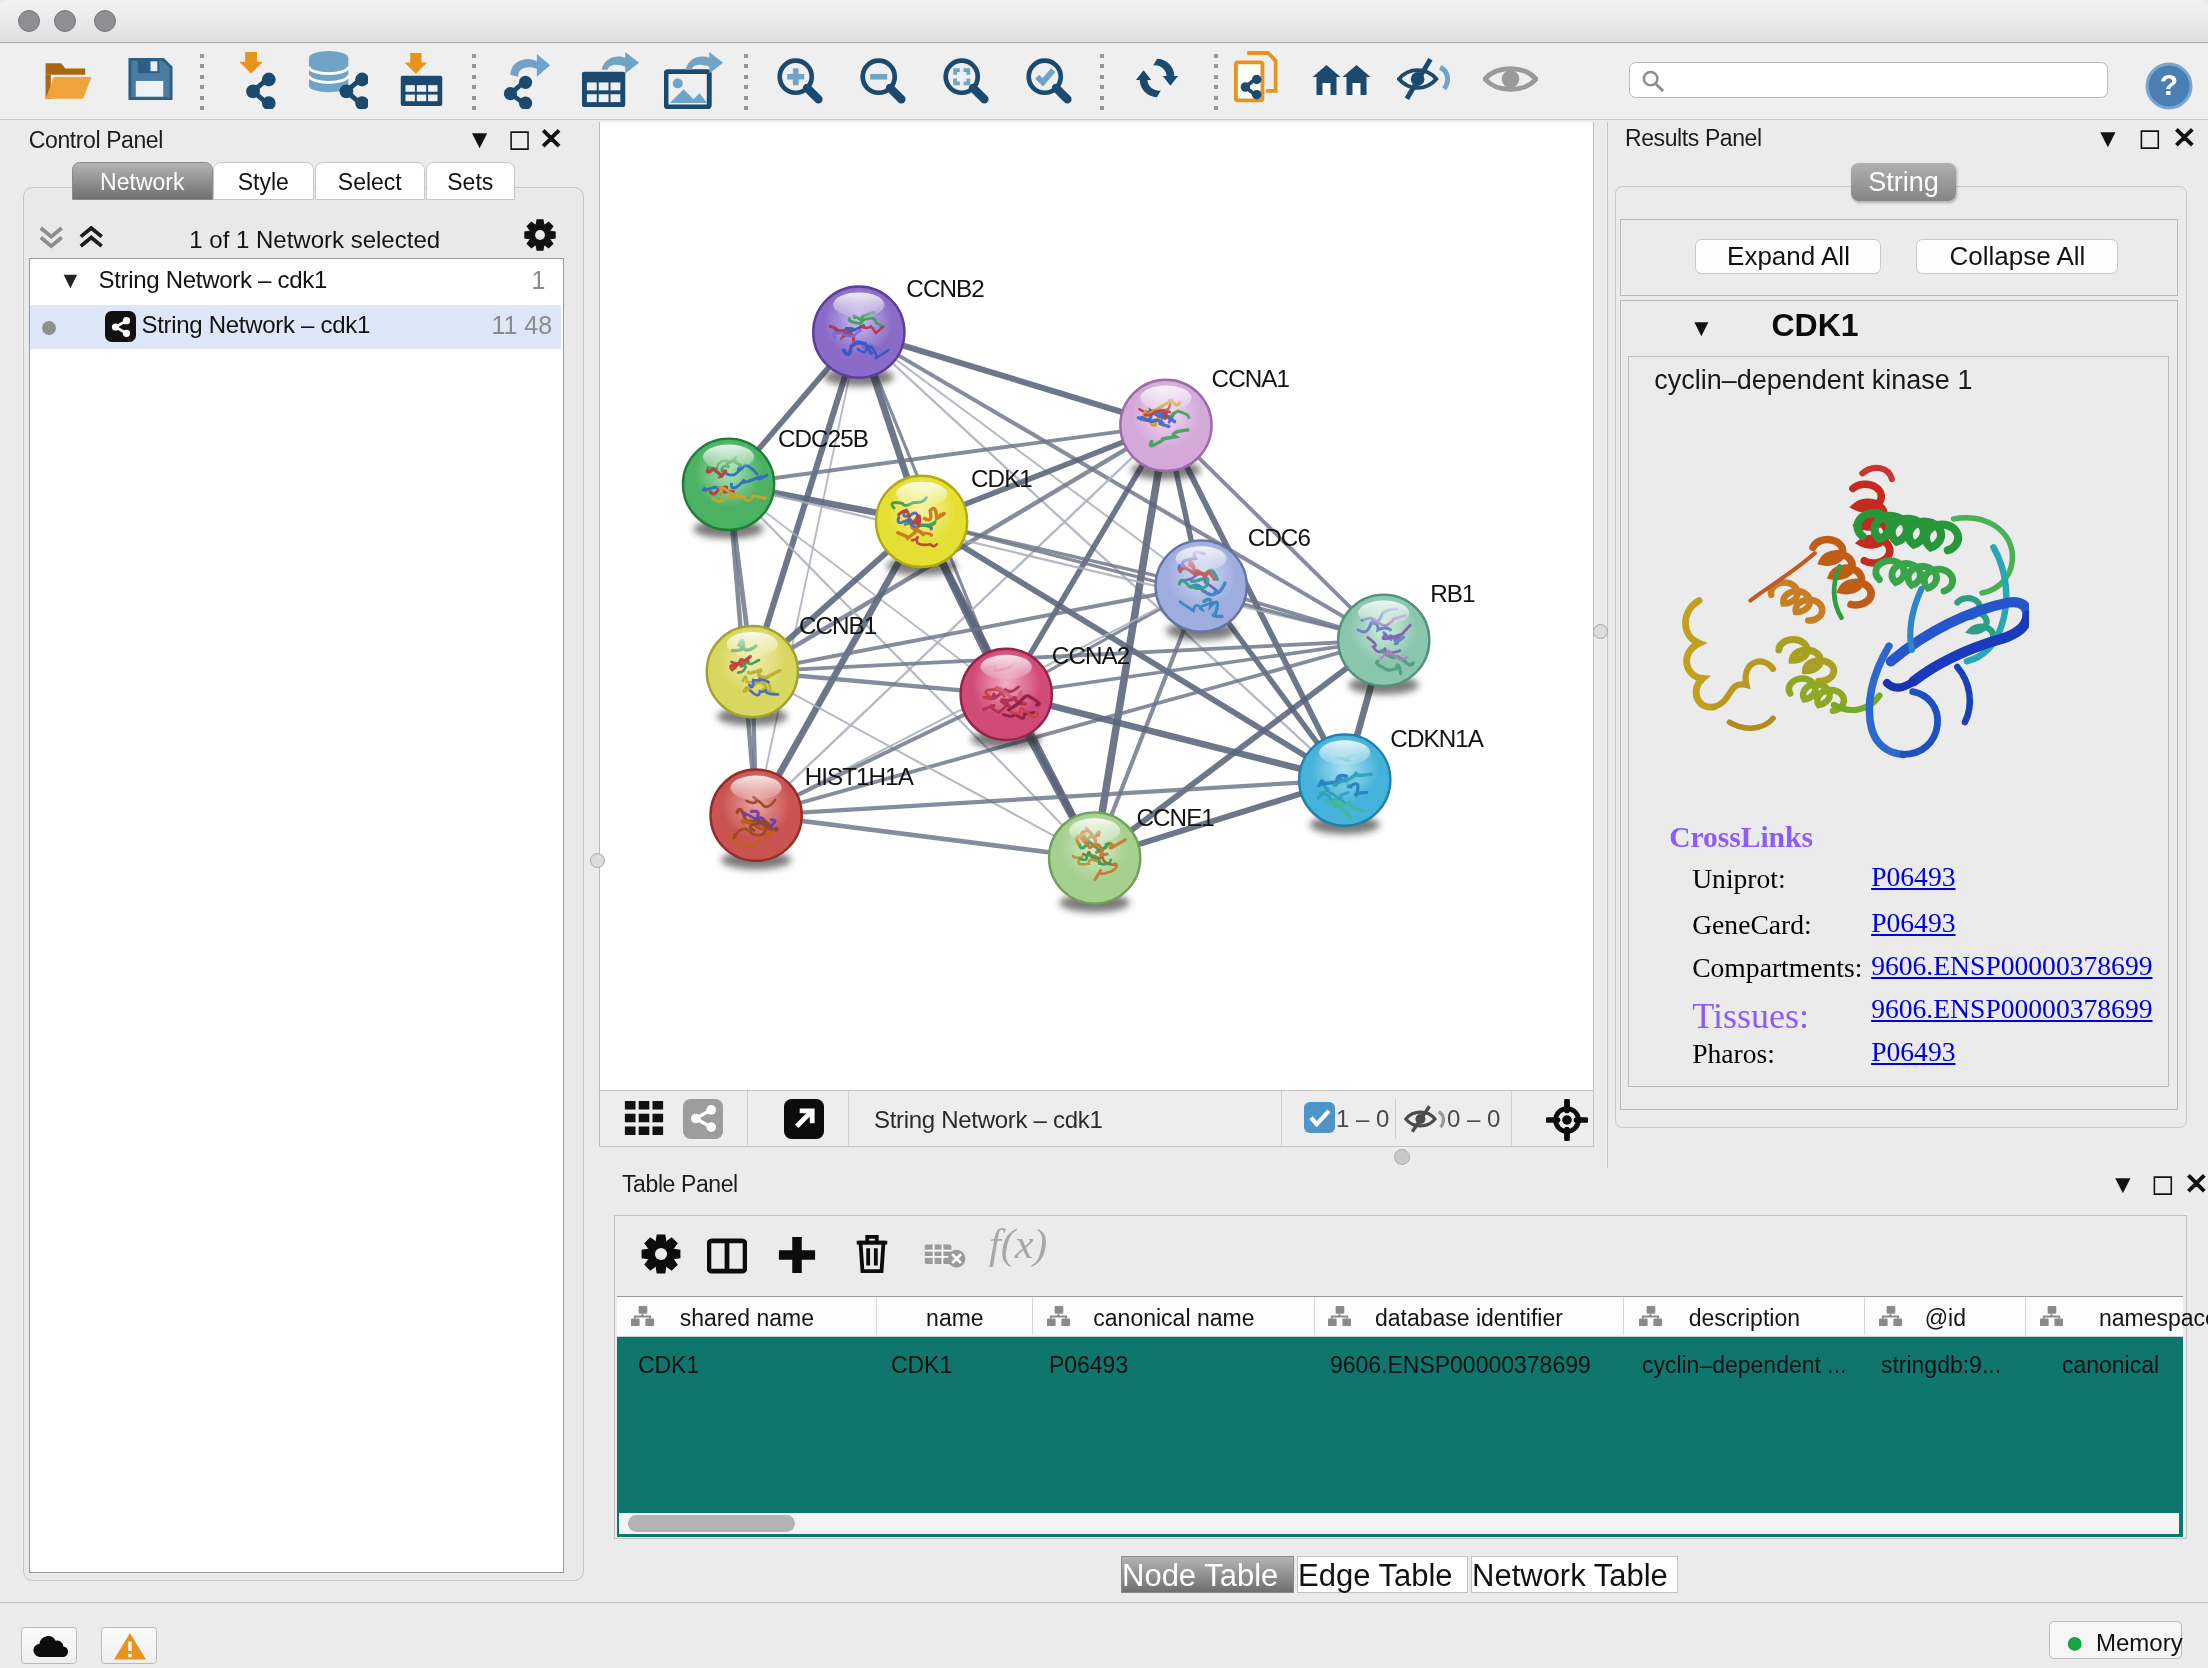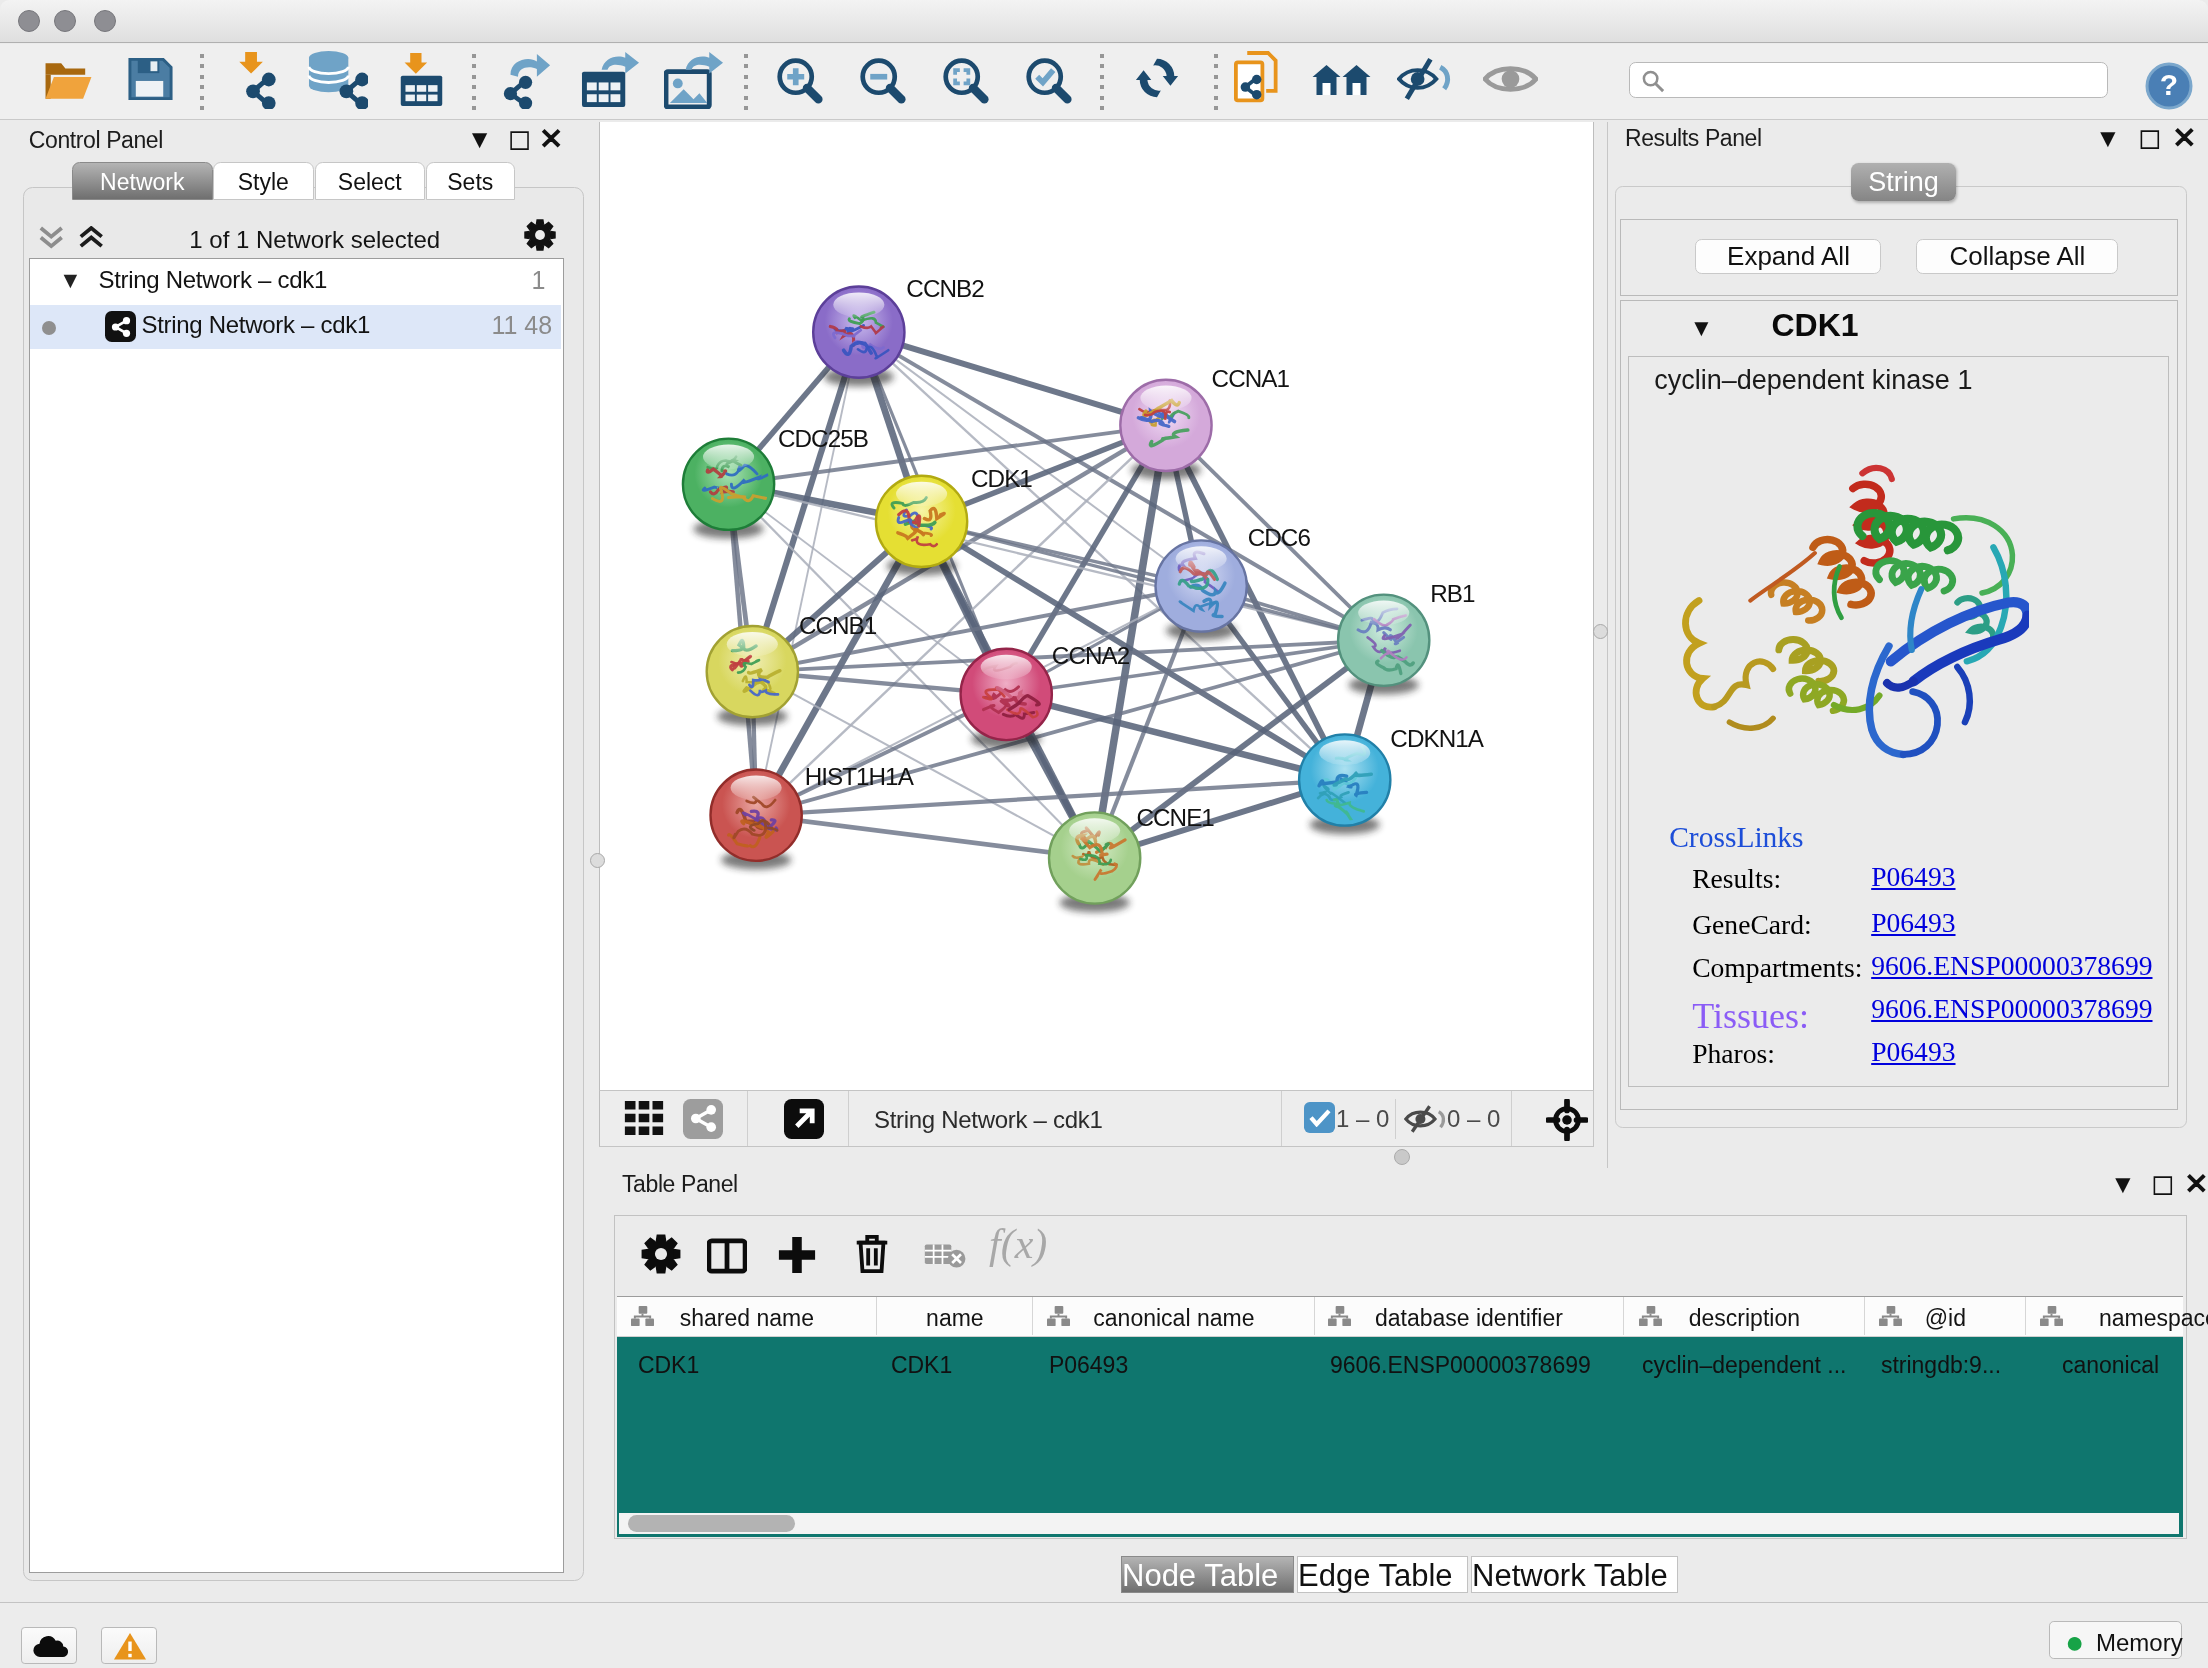--- a/index.html
+++ b/index.html
@@ -683,22 +683,22 @@
 <path d="M338 92 C352 116 356 148 346 176 C339 196 326 208 310 212" stroke="#28a8b4" stroke-width="6.8"></path>
 <path d="M230 212 C268 180 314 158 354 150 C368 148 374 154 374 164" stroke="#2656cc" stroke-width="10.8"></path>
 <path d="M374 164 C373 176 362 184 344 189 C310 199 276 215 254 233" stroke="#1a3abc" stroke-width="10.8"></path>
 <path d="M254 233 C243 241 233 242 226 235" stroke="#1a32ae" stroke-width="8.6"></path>
 <path d="M228 196 C210 226 203 258 210 284 C215 300 227 309 243 310" stroke="#2c68ce" stroke-width="7.9"></path>
 <path d="M243 310 C263 310 277 297 279 279 C281 260 269 247 253 244" stroke="#2050c0" stroke-width="7.2"></path>
 <path d="M300 218 C314 234 317 258 308 276" stroke="#1a40b8" stroke-width="6.8"></path>
 <path d="M262 136 C252 158 248 180 252 200" stroke="#2e86c8" stroke-width="6.5"></path>
 </g>
             </svg>
-        <div class="serif" style="position:absolute;left:40px;top:464px;font-size:29.5px;font-weight:normal;color:#1d4ed8">CrossLinks</div>
-        <div class="serif" style="position:absolute;left:63px;top:506px;font-size:27.6px;color:#000">Results:</div>
+        <div class="serif" style="position:absolute;left:40px;top:464px;font-size:29.5px;font-weight:bold;color:#8b5cf6">CrossLinks</div>
+        <div class="serif" style="position:absolute;left:63px;top:506px;font-size:27.6px;color:#000">Uniprot:</div>
         <div class="serif link" style="position:absolute;left:242px;top:504px;font-size:27.6px;">P06493</div>
         <div class="serif" style="position:absolute;left:63px;top:552px;font-size:27.6px;color:#000">GeneCard:</div>
         <div class="serif link" style="position:absolute;left:242px;top:550px;font-size:27.6px;">P06493</div>
         <div class="serif" style="position:absolute;left:63px;top:595px;font-size:27.6px;color:#000">Compartments:</div>
         <div class="serif link" style="position:absolute;left:242px;top:593px;font-size:27.6px;">9606.ENSP00000378699</div>
         <div class="serif" style="position:absolute;left:63px;top:638px;font-size:36px;color:#8b5cf6">Tissues:</div>
         <div class="serif link" style="position:absolute;left:242px;top:636px;font-size:27.6px;">9606.ENSP00000378699</div>
         <div class="serif" style="position:absolute;left:63px;top:681px;font-size:27.6px;color:#000">Pharos:</div>
         <div class="serif link" style="position:absolute;left:242px;top:679px;font-size:27.6px;">P06493</div>
       </div>

